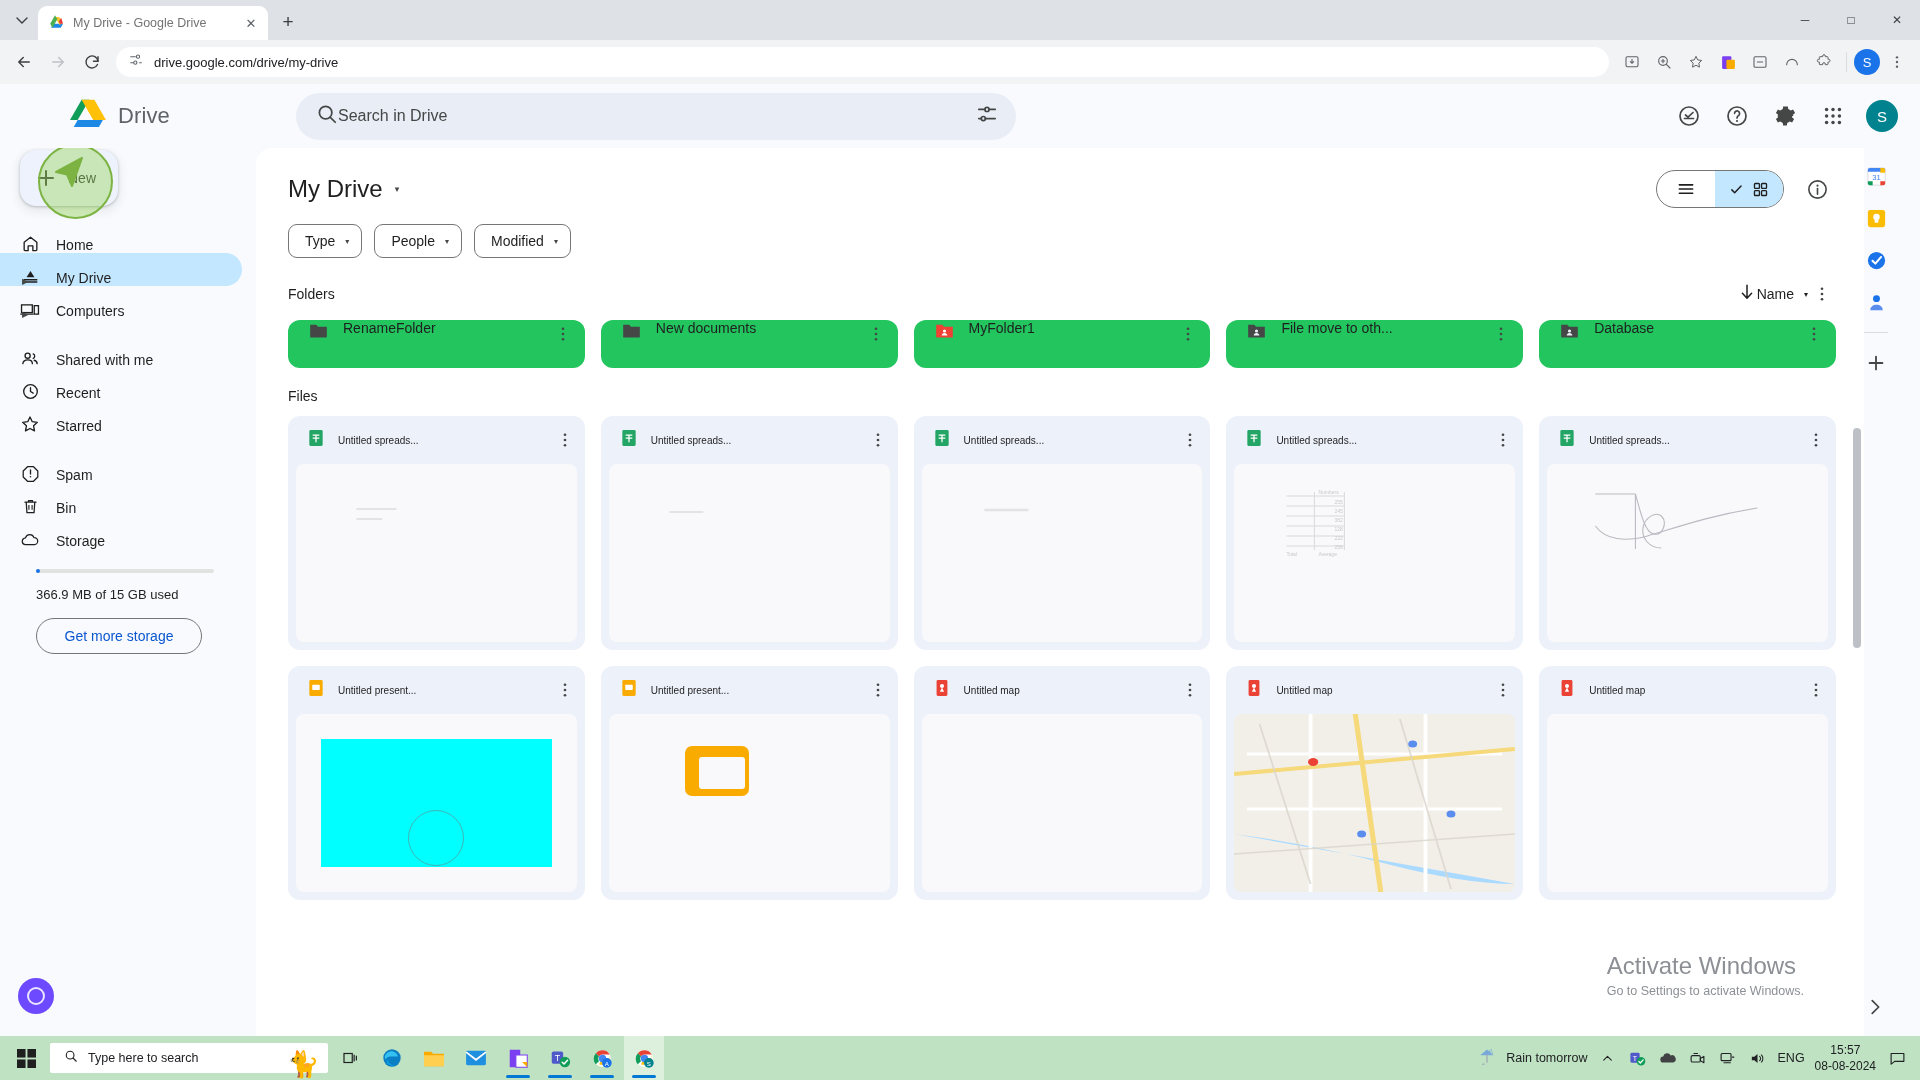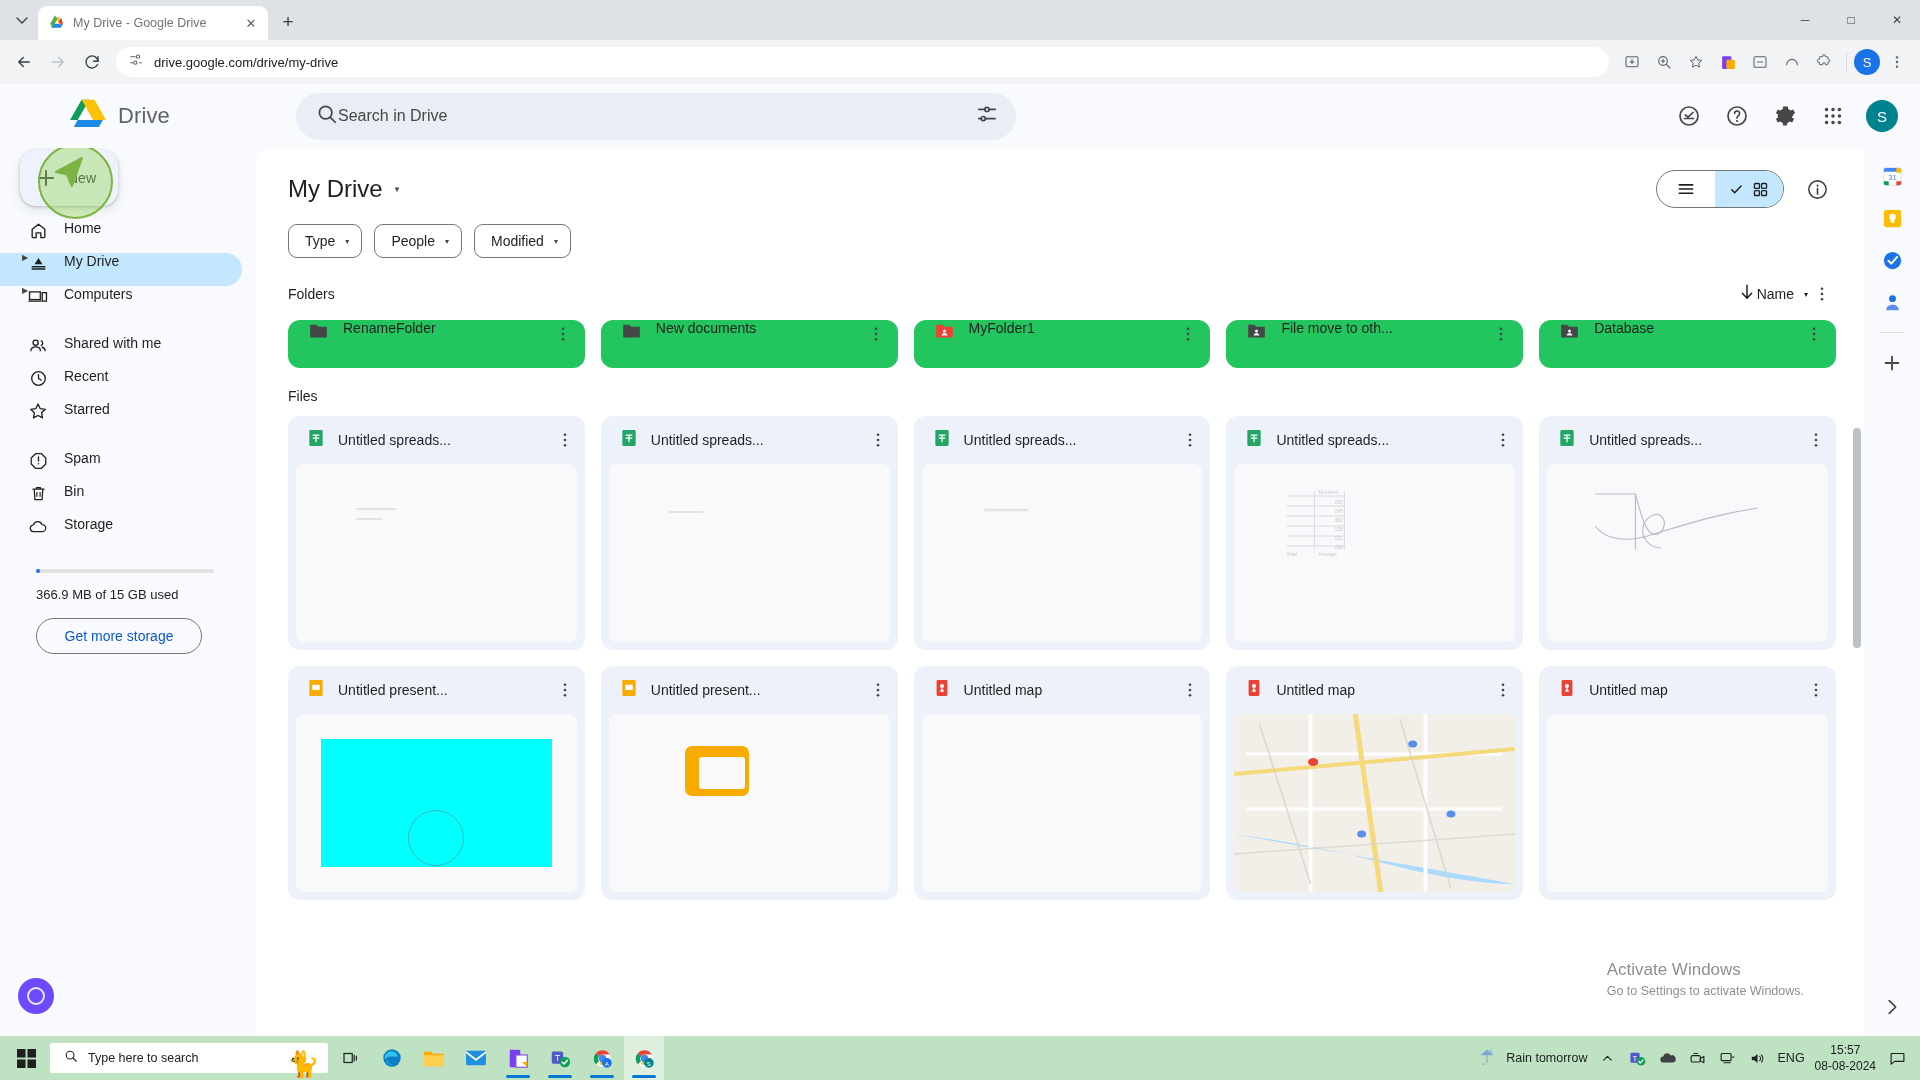--- a/index.html
+++ b/index.html
@@ -98,22 +98,22 @@
     display:flex; align-items:center; gap: 10px; padding-left: 14px;
     font-size: 14px; color:#3c4043; position:relative;
   }
   .cursor-halo {
     position:absolute; left: 38px; top: -6px; width: 75px; height: 75px; border-radius:50%;
     background: rgba(139,211,70,.38); border: 2px solid #7cb342; z-index: 5;
   }
   .cursor-arrow { position:absolute; left: 52px; top: 6px; z-index: 6; }
 
   .nav-item {
-    height: 33px; display:flex; align-items:flex-start; gap: 16px;
-    padding-left: 28px; font-size: 14px; color:#1f1f1f;
+    height: 33px; display:flex; align-items:flex-end; gap: 16px;
+    padding-left: 20px; font-size: 14px; color:#1f1f1f;
     border-radius: 0 20px 20px 0; margin-right: 14px; position:relative;
   }
   .nav-item.active { background:#c2e7ff; font-weight: 500; }
   .nav-item .caret { position:absolute; left: 22px; font-size: 8px; color:#444746; }
   .nav-ico { width: 20px; height: 20px; display:flex; align-items:center; justify-content:center; color:#1f1f1f; flex:none; }
   .nav-gap { height: 16px; }
 
   .storage-area { margin-top: 12px; padding-left: 36px; padding-right: 28px; }
   .storage-bar { width: 178px; height: 4px; background:#e1e3e1; border-radius:2px; margin: 8px 0 14px; position:relative; }
   .storage-fill { position:absolute; left:0; top:0; height:4px; width:4px; border-radius:2px; background:#1a73e8; }
@@ -163,36 +163,36 @@
   }
   .folder-card {
     height: 48px; background:#22c55e; border-radius: 12px; display:flex; align-items:flex-start;
     gap: 14px; padding: 0 8px 0 20px;
   }
   .folder-name { flex:1; font-size: 14px; color:#1f1f1f; white-space:nowrap; overflow:hidden; text-overflow:ellipsis; }
   .kebab { width: 28px; height: 28px; display:flex; align-items:center; justify-content:center; flex:none; color:#444746; }
 
   .file-card { background:#edf1fa; border-radius: 12px; overflow:hidden; }
   .file-head { height: 48px; display:flex; align-items:center; gap: 12px; padding: 0 6px 0 18px; }
-  .file-name { flex:1; font-size: 14px; color:#1f1f1f; white-space:nowrap; overflow:hidden; text-overflow:ellipsis; }
+  .file-name { flex:1; font-size: 10px; color:#1f1f1f; white-space:nowrap; overflow:hidden; text-overflow:ellipsis; }
   .thumb { margin: 0 8px 8px; height: 178px; background:#f9f9fb; border-radius: 8px; position:relative; overflow:hidden; }
 
   .scrollbar-track { position:absolute; right: 3px; top: 280px; width: 8px; bottom: 8px; }
   .scrollbar-thumb { width: 8px; height: 220px; background:#bdc1c6; border-radius: 4px; }
 
   
   .rightrail { width: 56px; flex:none; background:#f8fafd; display:flex; flex-direction:column;
-               align-items:center; padding-top: 16px; gap: 18px; }
+               align-items:flex-start; padding-top: 16px; gap: 18px; }
   .rail-ico { width: 24px; height: 24px; display:flex; align-items:center; justify-content:center; }
   .rail-div { width: 24px; height:1px; background:#dadce0; }
   .rail-expand { margin-top:auto; margin-bottom: 14px; color:#444746; }
 
   
   .activate-wm { position:absolute; right: 60px; bottom: 38px; text-align:left; color:#8c8f94; z-index: 3; }
-  .activate-title { font-size: 17px; }
+  .activate-title { font-size: 24px; }
   .activate-sub { font-size: 12.5px; margin-top: 4px; }
 
   
   .taskbar {
     height: 44px; background:#bfe3c2; display:flex; align-items:center; flex: none;
     padding: 0 4px; gap: 2px;
   }
   .start-btn { width: 44px; height:44px; display:flex; align-items:center; justify-content:center; }
   .tb-search {
     width: 278px; height: 30px; background:#fff; border-radius: 2px; display:flex; align-items:center;

